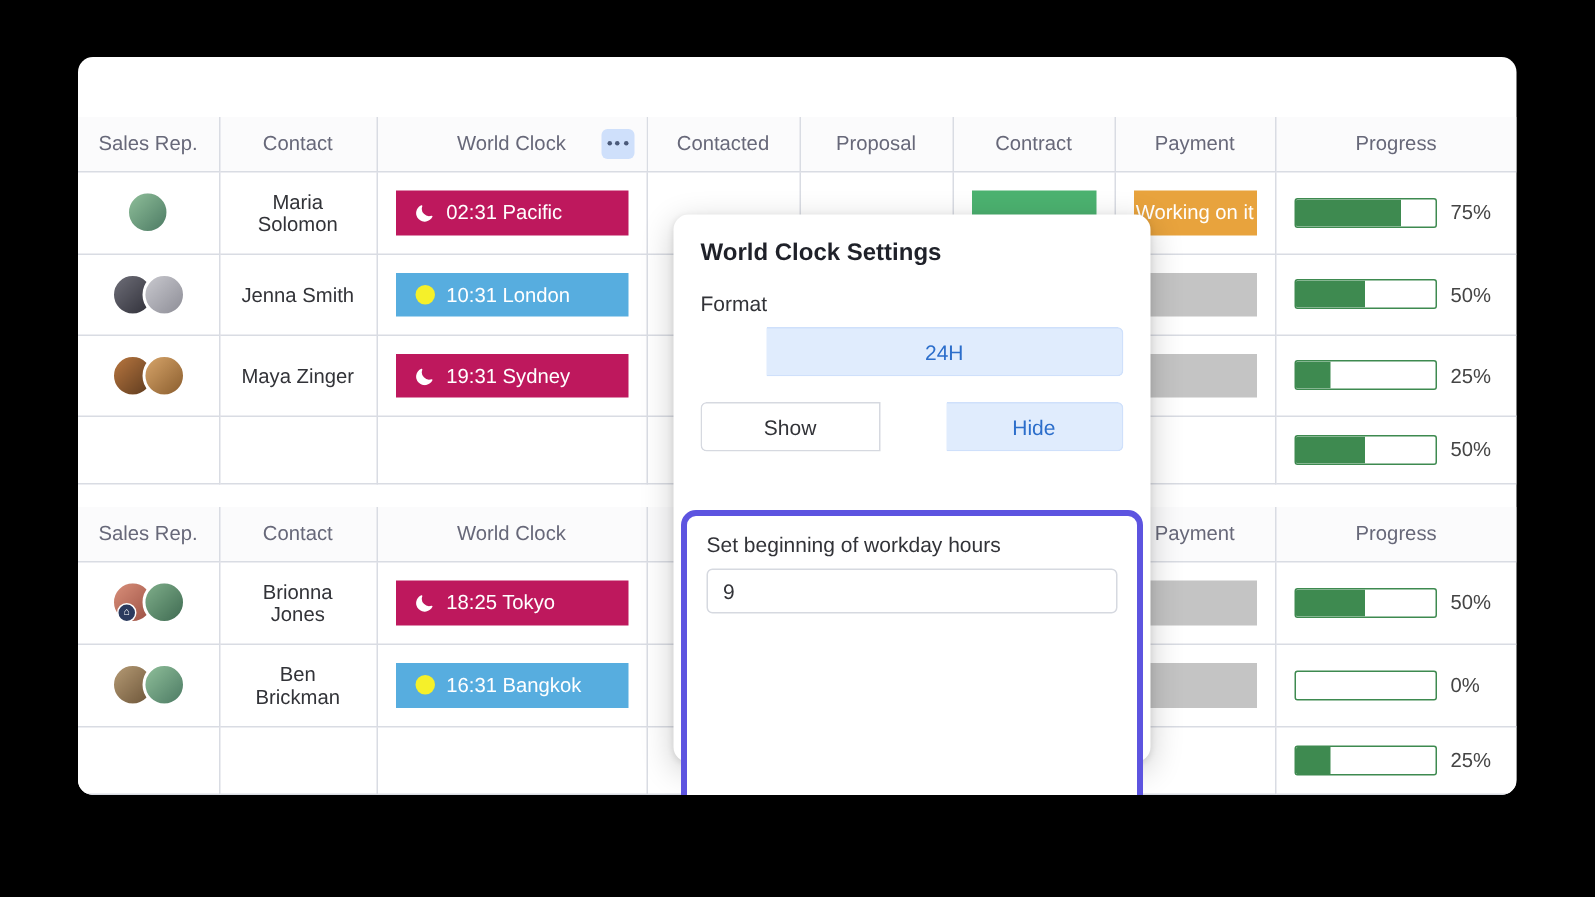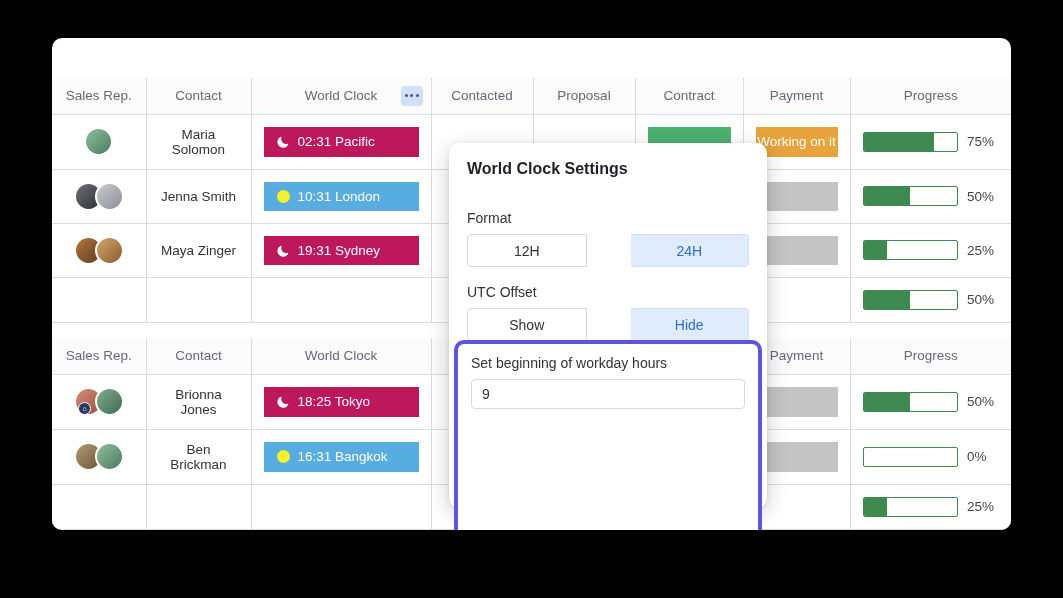--- a/index.html
+++ b/index.html
@@ -152,21 +152,21 @@
     position: absolute;
     left: 397px; top: 105px;
     width: 318px; height: 365px;
     background: #ffffff;
     border-radius: 10px;
     box-shadow: 0 6px 22px rgba(0,0,0,0.20), 0 1px 4px rgba(0,0,0,0.10);
     padding: 17px 18px 0 18px;
   }
   .pop-title {
     font-size: 16px; font-weight: bold; color: #1f2129;
-    margin-bottom: 32px;
+    margin-bottom: 16px;
   }
   .pop-label {
     font-size: 14px; color: #323338;
     margin-bottom: 8px;
   }
   .seg {
     display: flex;
     width: 100%; height: 33px;
     margin-bottom: 17px;
     border-radius: 4px;
@@ -475,25 +475,23 @@
             </tr>
           </tbody>
       </table>
     </div>
 
     <div class="popover">
       <div class="pop-title">World Clock Settings</div>
 
       <div class="pop-label">Format</div>
       <div class="seg">
-        <div class="seg-opt">12H</div>
         <div class="seg-opt active">24H</div>
       </div>
 
-      <div class="pop-label">UTC Offset</div>
       <div class="seg">
         <div class="seg-opt">Show</div>
         <div class="seg-opt active">Hide</div>
       </div>
 
       <div class="highlight-box">
         <div class="hb-label">Set beginning of workday hours</div>
         <input class="hb-input" type="text" value="9" style="">
       </div>
     </div>

